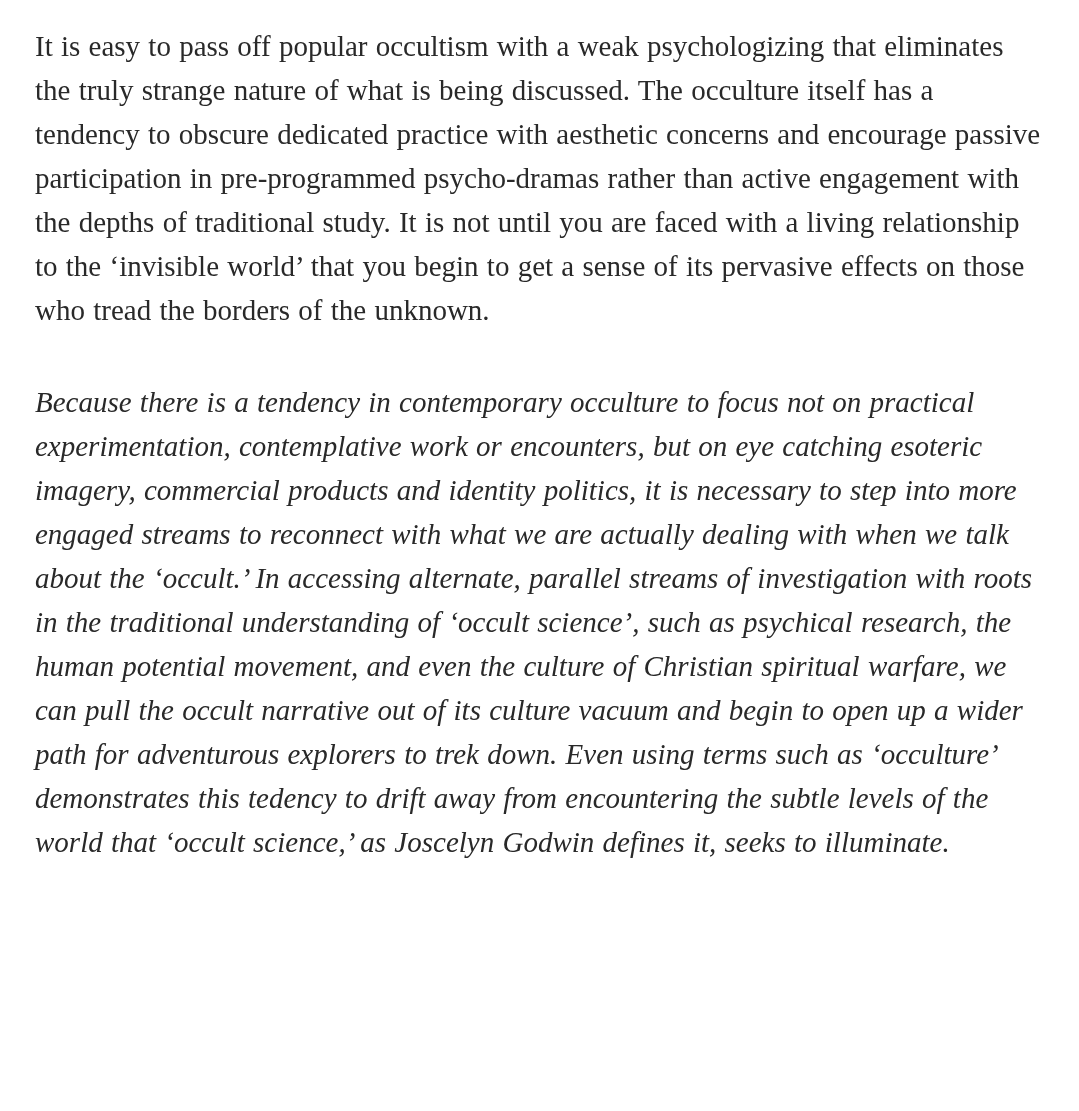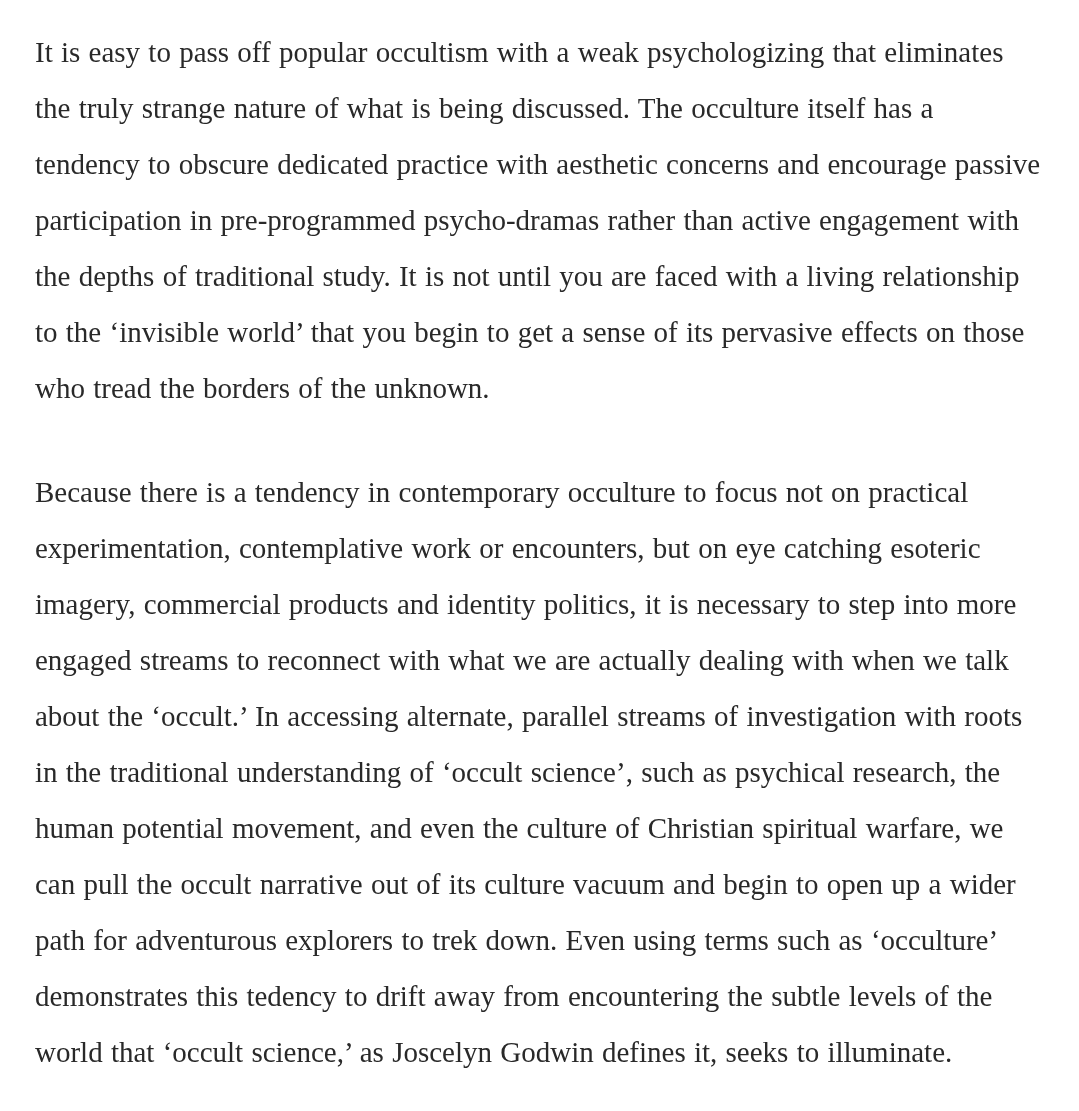--- a/index.html
+++ b/index.html
@@ -12,31 +12,32 @@
     height: 1111px;
     box-sizing: border-box;
     background: #ffffff;
     padding: 24px 34px 0 35px;
     overflow: hidden;
   }
   .article-body {
     max-width: 1012px;
     font-family: "Liberation Serif", "DejaVu Serif", serif;
     font-size: 29px;
-    line-height: 56px;
+    line-height: 44px;
     color: #292929;
     -webkit-font-smoothing: antialiased;
   }
   .article-body p {
     margin: 0 0 48px 0;
     text-align: left;
     word-spacing: 1px;
   }
   .article-body p:last-child {
     margin-bottom: 4px;
+    font-style: italic;
   }
 </style>
 </head>
 <body>
 
 <div class="page">
   <div class="article-body">
     <p>It is easy to pass off popular occultism with a weak psychologizing that eliminates the truly strange nature of what is being discussed. The occulture itself has a tendency to obscure dedicated practice with aesthetic concerns and encourage passive participation in pre-programmed psycho-dramas rather than active engagement with the depths of traditional study. It is not until you are faced with a living relationship to the ‘invisible world’ that you begin to get a sense of its pervasive effects on those who tread the borders of the unknown.</p>
     <p>Because there is a tendency in contemporary occulture to focus not on practical experimentation, contemplative work or encounters, but on eye catching esoteric imagery, commercial products and identity politics, it is necessary to step into more engaged streams to reconnect with what we are actually dealing with when we talk about the ‘occult.’ In accessing alternate, parallel streams of investigation with roots in the traditional understanding of ‘occult science’, such as psychical research, the human potential movement, and even the culture of Christian spiritual warfare, we can pull the occult narrative out of its culture vacuum and begin to open up a wider path for adventurous explorers to trek down. Even using terms such as ‘occulture’ demonstrates this tedency to drift away from encountering the subtle levels of the world that ‘occult science,’ as Joscelyn Godwin defines it, seeks to illuminate.</p>
   </div>

